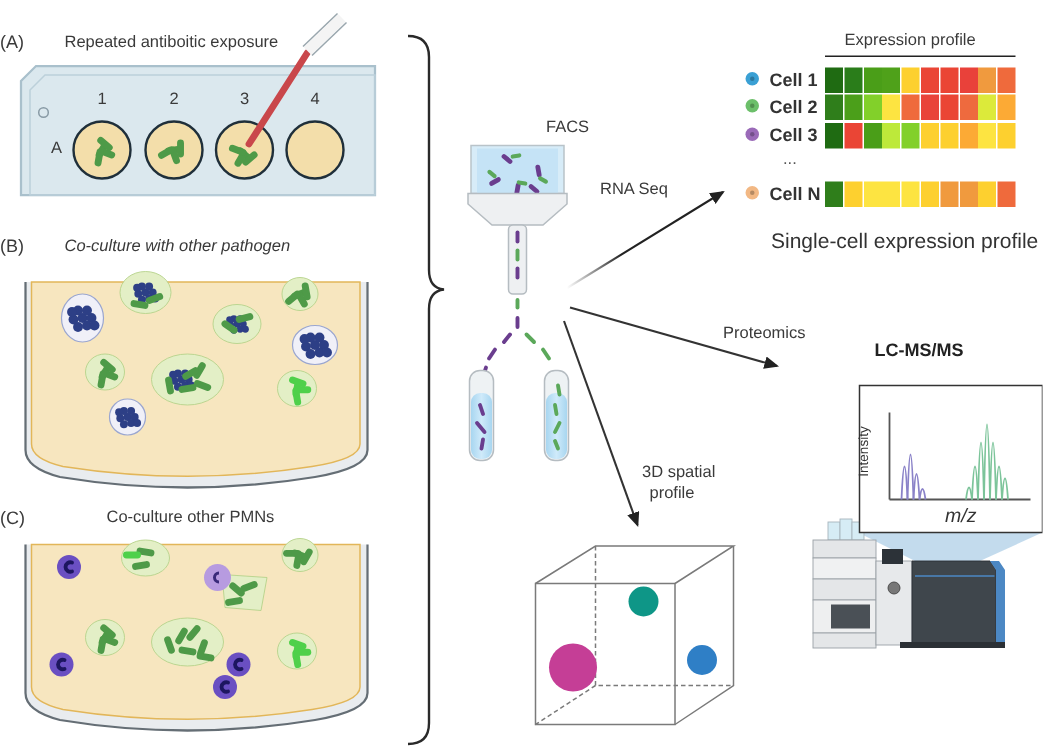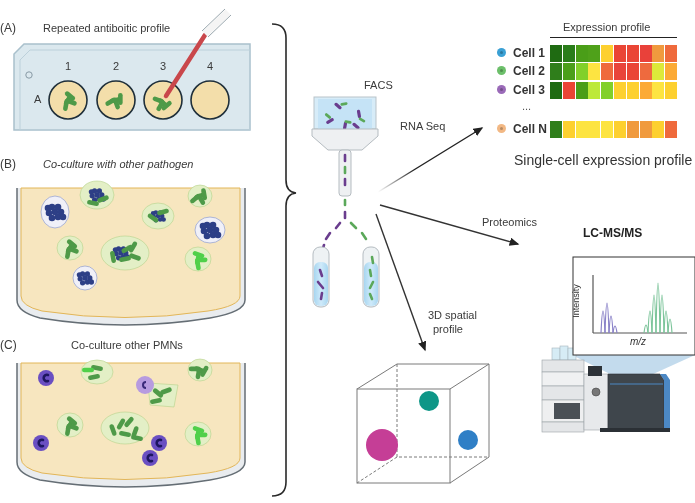--- a/index.html
+++ b/index.html
@@ -330,21 +330,21 @@
         <path d="M652,333 Q654,257 656,333" stroke="#7cc49a" stroke-width="1.2" fill="none"></path>
         <path d="M656,333 Q658,233 660,333" stroke="#7cc49a" stroke-width="1.2" fill="none"></path>
         <path d="M660,333 Q662,257 664,333" stroke="#7cc49a" stroke-width="1.2" fill="none"></path>
         <path d="M664,333 Q666,289 668,333" stroke="#7cc49a" stroke-width="1.2" fill="none"></path>
         <path d="M668,333 Q670,305 672,333" stroke="#7cc49a" stroke-width="1.2" fill="none"></path>
       </g>
   </g>
 </svg>
 
 <div class="lbl" style="left:0px;top:21px;">(A)</div>
-<div class="txt" style="left:43px;top:22px;">Repeated antiboitic profile</div>
+<div class="txt" style="left:43px;top:22px;">Repeated antiboitic exposure</div>
 <div class="txt" style="left:34px;top:93px;">A</div>
 <div class="txt" style="left:65px;top:60px;">1</div>
 <div class="txt" style="left:113px;top:60px;">2</div>
 <div class="txt" style="left:160px;top:60px;">3</div>
 <div class="txt" style="left:207px;top:60px;">4</div>
 
 <div class="lbl" style="left:0px;top:157px;">(B)</div>
 <div class="txt" style="left:43px;top:158px;font-style:italic;">Co-culture with other pathogen</div>
 
 <div class="lbl" style="left:0px;top:338px;">(C)</div>
@@ -406,13 +406,13 @@
     <div class="hm-cell" style="left: 626.8px; top: 121px; width: 12px; height: 17px; background: rgb(240, 154, 62);"></div>
     <div class="hm-cell" style="left: 639.6px; top: 121px; width: 12px; height: 17px; background: rgb(240, 154, 62);"></div>
     <div class="hm-cell" style="left: 652.4px; top: 121px; width: 12px; height: 17px; background: rgb(253, 208, 47);"></div>
     <div class="hm-cell" style="left: 665.2px; top: 121px; width: 12px; height: 17px; background: rgb(239, 106, 60);"></div>
   </div>
 <div class="txt" style="left:522px;top:100px;color:#555;">...</div>
 <div style="position:absolute;left:514px;top:152px;font-size:14px;color:#333;white-space:nowrap;text-align:center;">Single-cell expression profile</div>
 
 <div style="position:absolute;left:583px;top:226px;font-size:12px;font-weight:bold;color:#222;">LC-MS/MS</div>
 <div style="position:absolute;left:559px;top:296px;font-size:9px;color:#333;transform:rotate(-90deg);transform-origin:center;">Intensity</div>
-<div style="position:absolute;left:630px;top:336px;font-size:10px;font-style:italic;color:#333;">m/z</div>
+<div style="position:absolute;left:630px;top:336px;font-size:13px;font-style:italic;color:#333;">m/z</div>
 
 </body></html>

